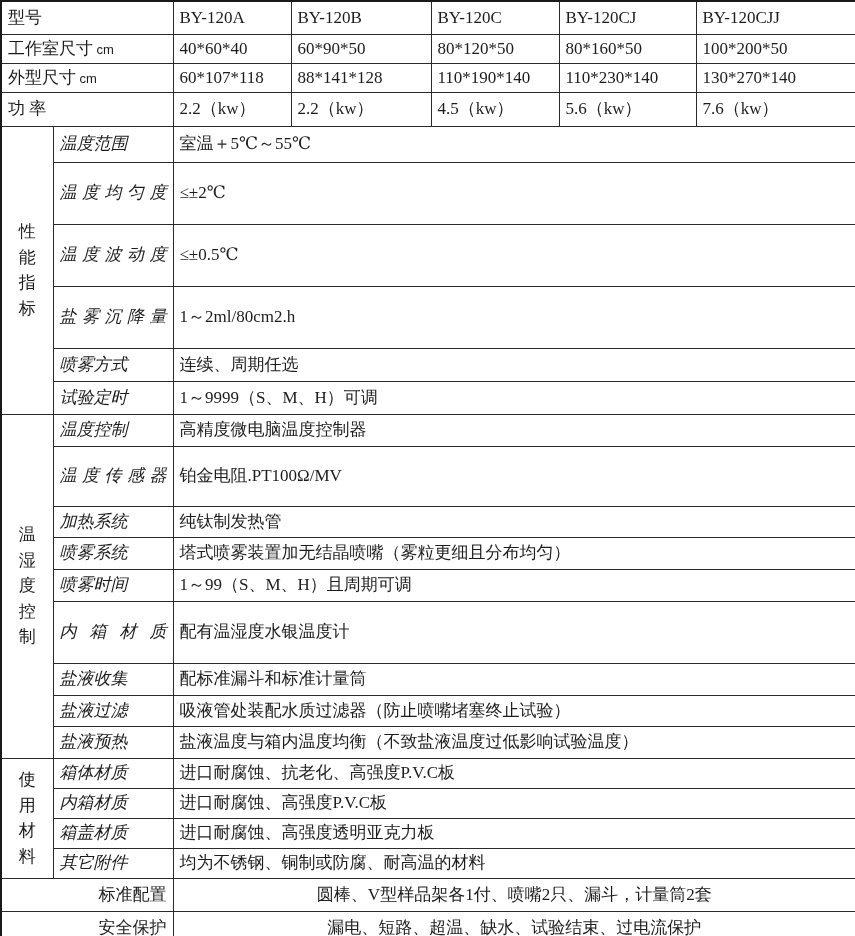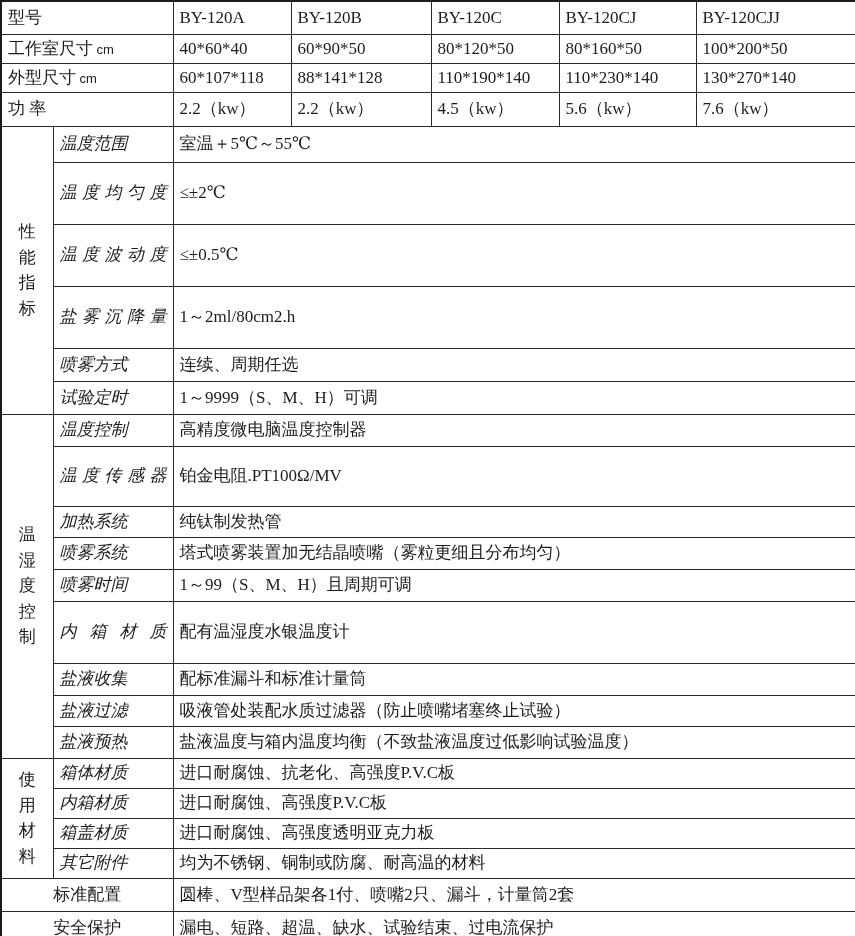--- a/index.html
+++ b/index.html
@@ -108,25 +108,25 @@
     padding-top: 5px;
   }
   td.wide-val.mid {
     vertical-align: middle;
     padding-top: 0;
   }
 
   
   td.row-head {
     width: 172px;
+    text-align: right;
+    padding-left: 8px;
+  }
+  td.row-body {
     text-align: center;
-    padding-left: 8px;
-  }
-  td.row-body {
-    text-align: left;
     padding-left: 10px;
   }
 </style>
 </head>
 <body>
 
 <table id="spec-table">
   <colgroup>
     <col style="width:52px">
     <col style="width:120px">

